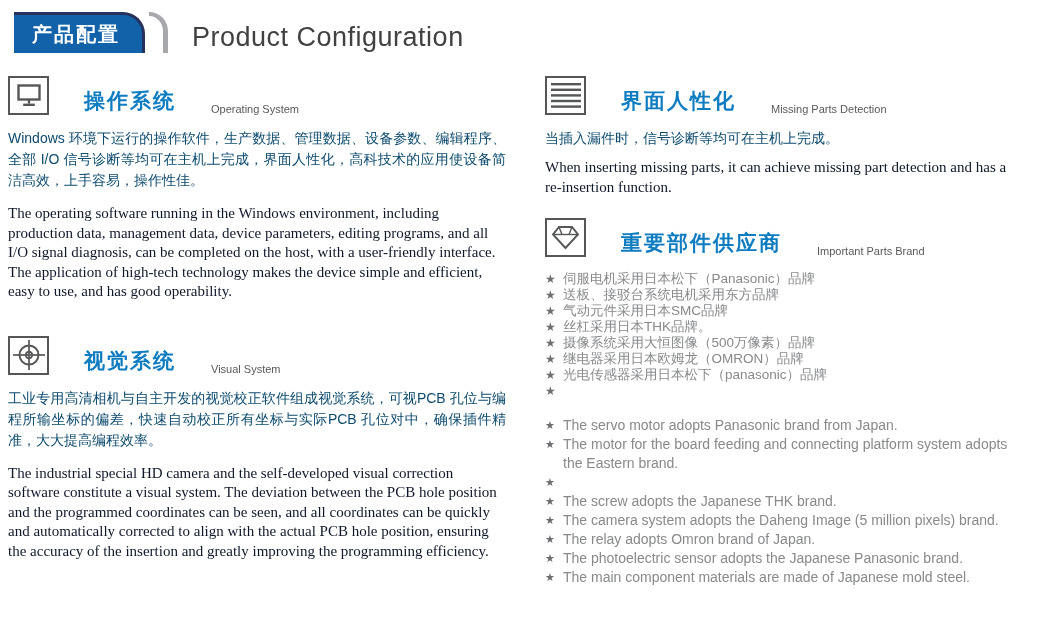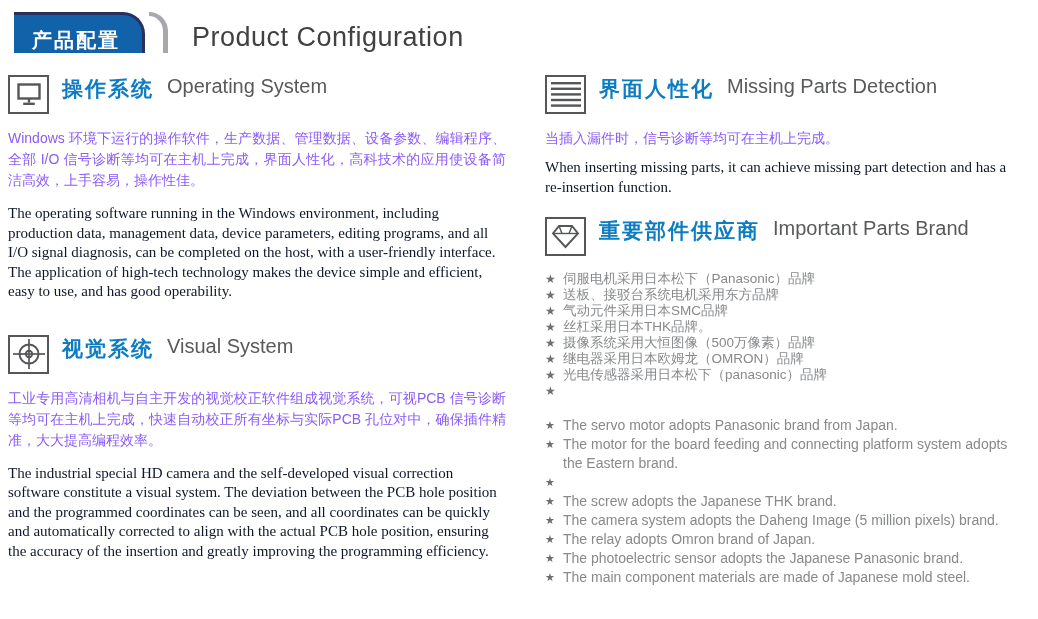--- a/index.html
+++ b/index.html
@@ -15,22 +15,22 @@
   .page-header {
     display: flex; align-items: flex-start;
     padding: 12px 0 0 14px; height: 53px;
   }
   .badge {
     background: #1262aa;
     border-top: 3px solid #26315d;
     border-right: 3px solid #26315d;
     border-top-right-radius: 22px;
     height: 41px; min-width: 131px;
-    display: flex; align-items: flex-start; justify-content: center;
-    padding: 12px 18px 0 14px;
+    display: flex; align-items: center; justify-content: center;
+    padding: 0 18px 0 14px;
   }
   .badge span {
     color: #ffffff; font-weight: bold; font-size: 20px; letter-spacing: 2px;
   }
   .swoosh {
     width: 19px; height: 41px; margin-left: 4px;
     border-top: 4px solid #a6a8ab;
     border-right: 5px solid #a6a8ab;
     border-top-right-radius: 22px;
   }
@@ -40,38 +40,38 @@
   }
 
   
   .columns { display: flex; padding: 0 8px 0 8px; }
   .col-left  { width: 512px; padding-right: 14px; }
   .col-right { width: 506px; padding-left: 25px; }
 
   section { margin-top: 22px; }
 
   
-  .sec-head { display: flex; align-items: flex-start; height: 40px; }
+  .sec-head { display: flex; align-items: flex-end; height: 40px; gap: 22px; }
   .icon-box {
     width: 41px; height: 39px; flex: 0 0 auto;
     border: 2.5px solid #555658;
     display: flex; align-items: center; justify-content: center;
   }
   .icon-box.filled-lines { padding: 0; }
   .sec-title-cn {
     color: #0e7cc1; font-weight: bold; font-size: 21px;
     letter-spacing: 2px; margin-left: 13px; white-space: nowrap;
   }
   .sec-title-en {
-    color: #58595b; font-size: 20px; margin-left: 13px; white-space: nowrap;
+    color: #58595b; font-size: 11px; margin-left: 13px; white-space: nowrap;
   }
 
   
   .body-cn {
-    margin-top: 13px; font-size: 14px; line-height: 21px; color: #8b5cf6;
+    margin-top: 13px; font-size: 14px; line-height: 21px; color: #0c4a6e;
     text-align: justify;
   }
   .body-en {
     margin-top: 13px; font-size: 15px; line-height: 19.5px; color: #0f172a; font-family: Liberation Serif, serif;
   }
   .col-right .body-cn { margin-top: 13px; }
   .col-right .body-en { margin-top: 9px; }
 
   #section-visual-system { margin-top: 33px; }
   #section-important-parts { margin-top: 20px; }
@@ -126,21 +126,21 @@
             <svg width="32" height="30" viewBox="0 0 32 30" fill="none">
               <circle cx="16" cy="15" r="9.5" stroke="#555658" stroke-width="1.9"></circle>
               <circle cx="16" cy="15" r="3.2" stroke="#555658" stroke-width="1.9"></circle>
               <line x1="16" y1="0" x2="16" y2="30" stroke="#555658" stroke-width="1.7"></line>
               <line x1="0" y1="15" x2="32" y2="15" stroke="#555658" stroke-width="1.7"></line>
             </svg>
           </span>
           <span class="sec-title-cn">视觉系统</span>
           <span class="sec-title-en">Visual System</span>
         </div>
-        <p class="body-cn">工业专用高清相机与自主开发的视觉校正软件组成视觉系统，可视PCB 信号诊断等均可在主机上完成，快速自动校正所有坐标与实际PCB 孔位对中，确保插件精准，大大提高编程效率。</p>
+        <p class="body-cn">工业专用高清相机与自主开发的视觉校正软件组成视觉系统，可视PCB 孔位与编程所输坐标的偏差，快速自动校正所有坐标与实际PCB 孔位对中，确保插件精准，大大提高编程效率。</p>
         <p class="body-en">The industrial special HD camera and the self-developed visual correction software constitute a visual system. The deviation between the PCB hole position and the programmed coordinates can be seen, and all coordinates can be quickly and automatically corrected to align with the actual PCB hole position, ensuring the accuracy of the insertion and greatly improving the programming efficiency.</p>
       </section>
 
     </div>
 
     <div class="col col-right">
 
       <section id="section-missing-parts">
         <div class="sec-head">
           <span class="icon-box filled-lines">

